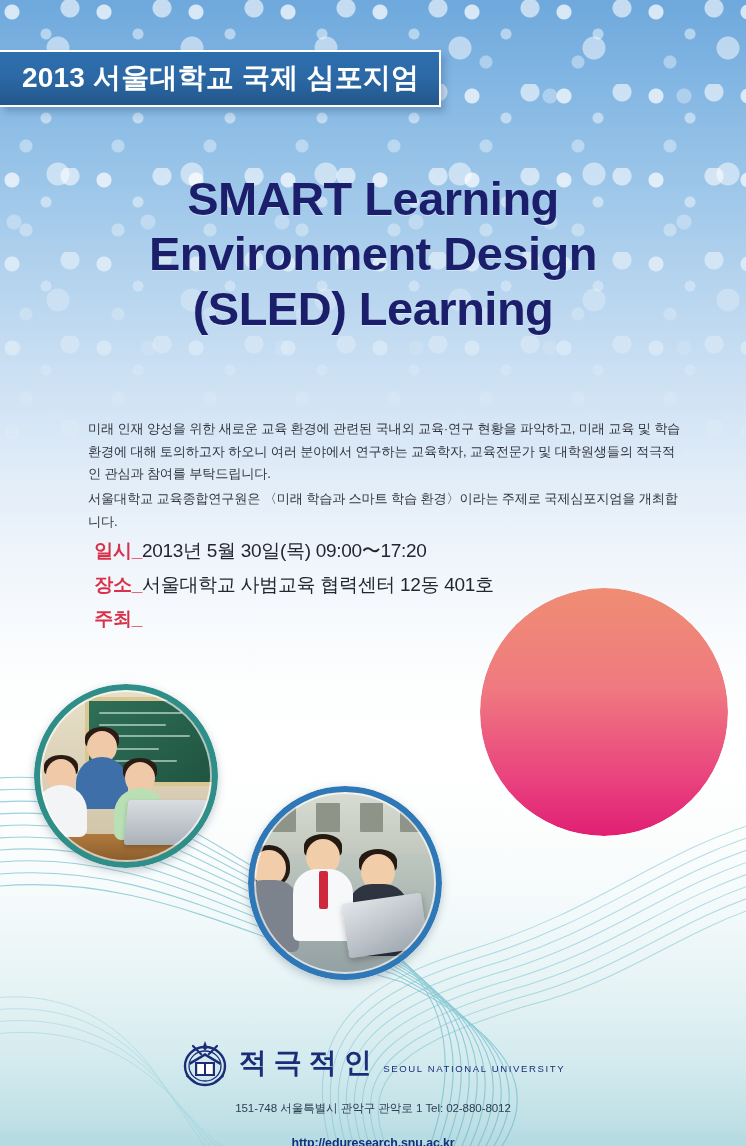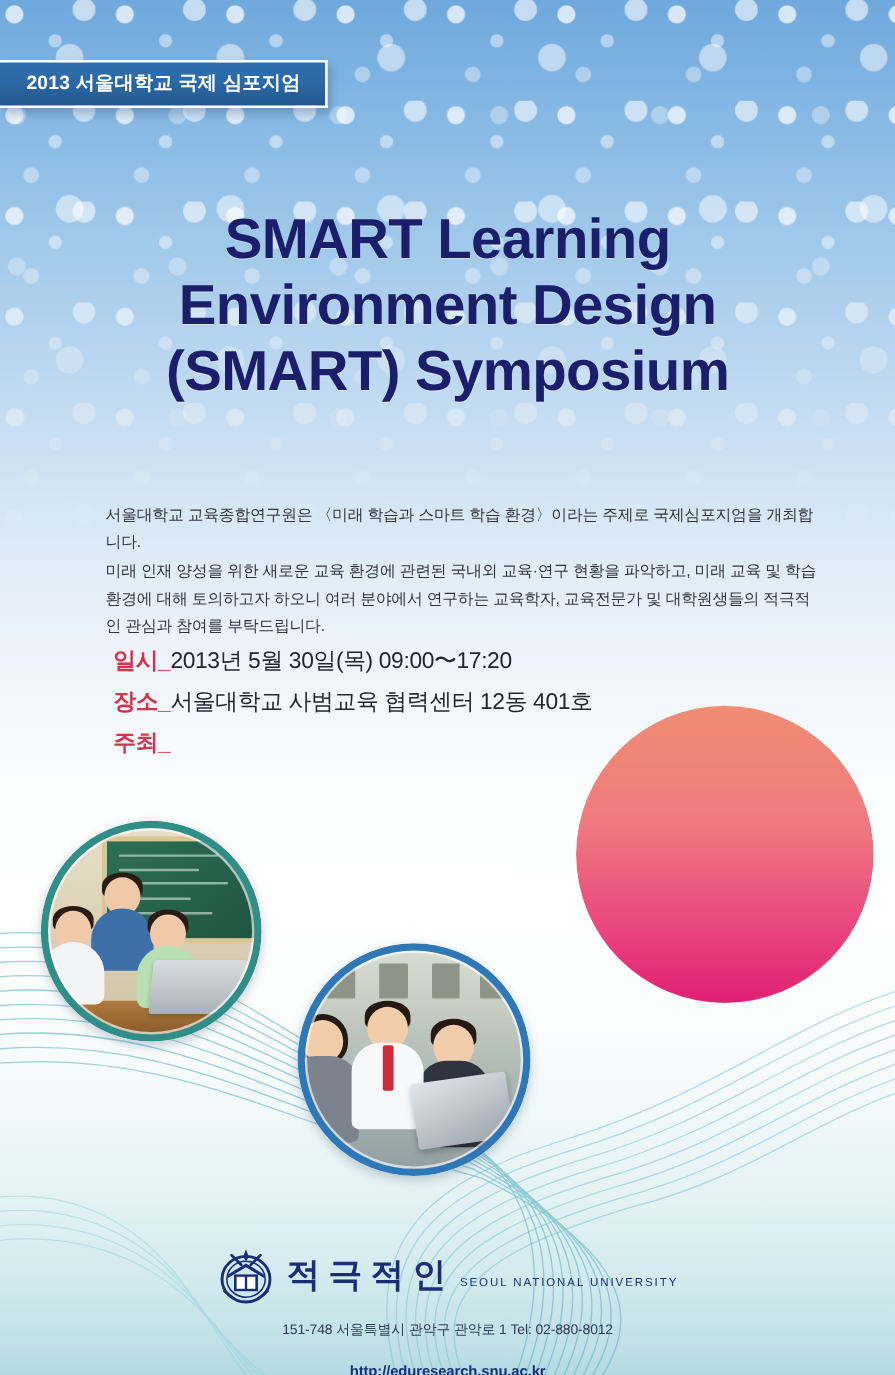--- a/index.html
+++ b/index.html
@@ -61,21 +61,21 @@
 
   
   .badge-wrap { position:absolute; left:0; top:50px; }
   .badge {
     position:relative;
     display:inline-block;
     background:linear-gradient(to bottom,#2e6fae 0%, #2c69a6 45%, #23578c 100%);
     border:2px solid #ffffff;
     border-left:none;
     color:#ffffff;
-    font-size:16px;
+    font-size:28px;
     font-weight:bold;
     letter-spacing:.2px;
     padding:7px 20px 8px 22px;
     box-shadow:4px 5px 7px rgba(40,70,110,.28);
     white-space:nowrap;
   }
 
   
   .title {
     position:absolute;
@@ -349,26 +349,26 @@
     </svg>
   </div>
 
   <div class="badge-wrap">
     <div class="badge">2013 서울대학교 국제 심포지엄</div>
   </div>
 
   <div class="title">
     <span class="tline">SMART Learning</span>
     <span class="tline">Environment Design</span>
-    <span class="tline">(SMART) Symposium</span>
+    <span class="tline">(SLED) Learning</span>
   </div>
 
   <div class="body-copy">
+    <p>미래 인재 양성을 위한 새로운 교육 환경에 관련된 국내외 교육·연구 현황을 파악하고, 미래 교육 및 학습 환경에 대해 토의하고자 하오니 여러 분야에서 연구하는 교육학자, 교육전문가 및 대학원생들의 적극적인 관심과 참여를 부탁드립니다.</p>
     <p>서울대학교 교육종합연구원은 〈미래 학습과 스마트 학습 환경〉이라는 주제로 국제심포지엄을 개최합니다.</p>
-    <p>미래 인재 양성을 위한 새로운 교육 환경에 관련된 국내외 교육·연구 현황을 파악하고, 미래 교육 및 학습 환경에 대해 토의하고자 하오니 여러 분야에서 연구하는 교육학자, 교육전문가 및 대학원생들의 적극적인 관심과 참여를 부탁드립니다.</p>
   </div>
 
   <div class="details">
     <div class="drow">
       <span class="dlabel">일시_</span>
       <span class="dvalue">2013년 5월 30일(목) 09:00〜17:20</span>
     </div>
     <div class="drow">
       <span class="dlabel">장소_</span>
       <span class="dvalue">서울대학교 사범교육 협력센터 12동 401호</span>

